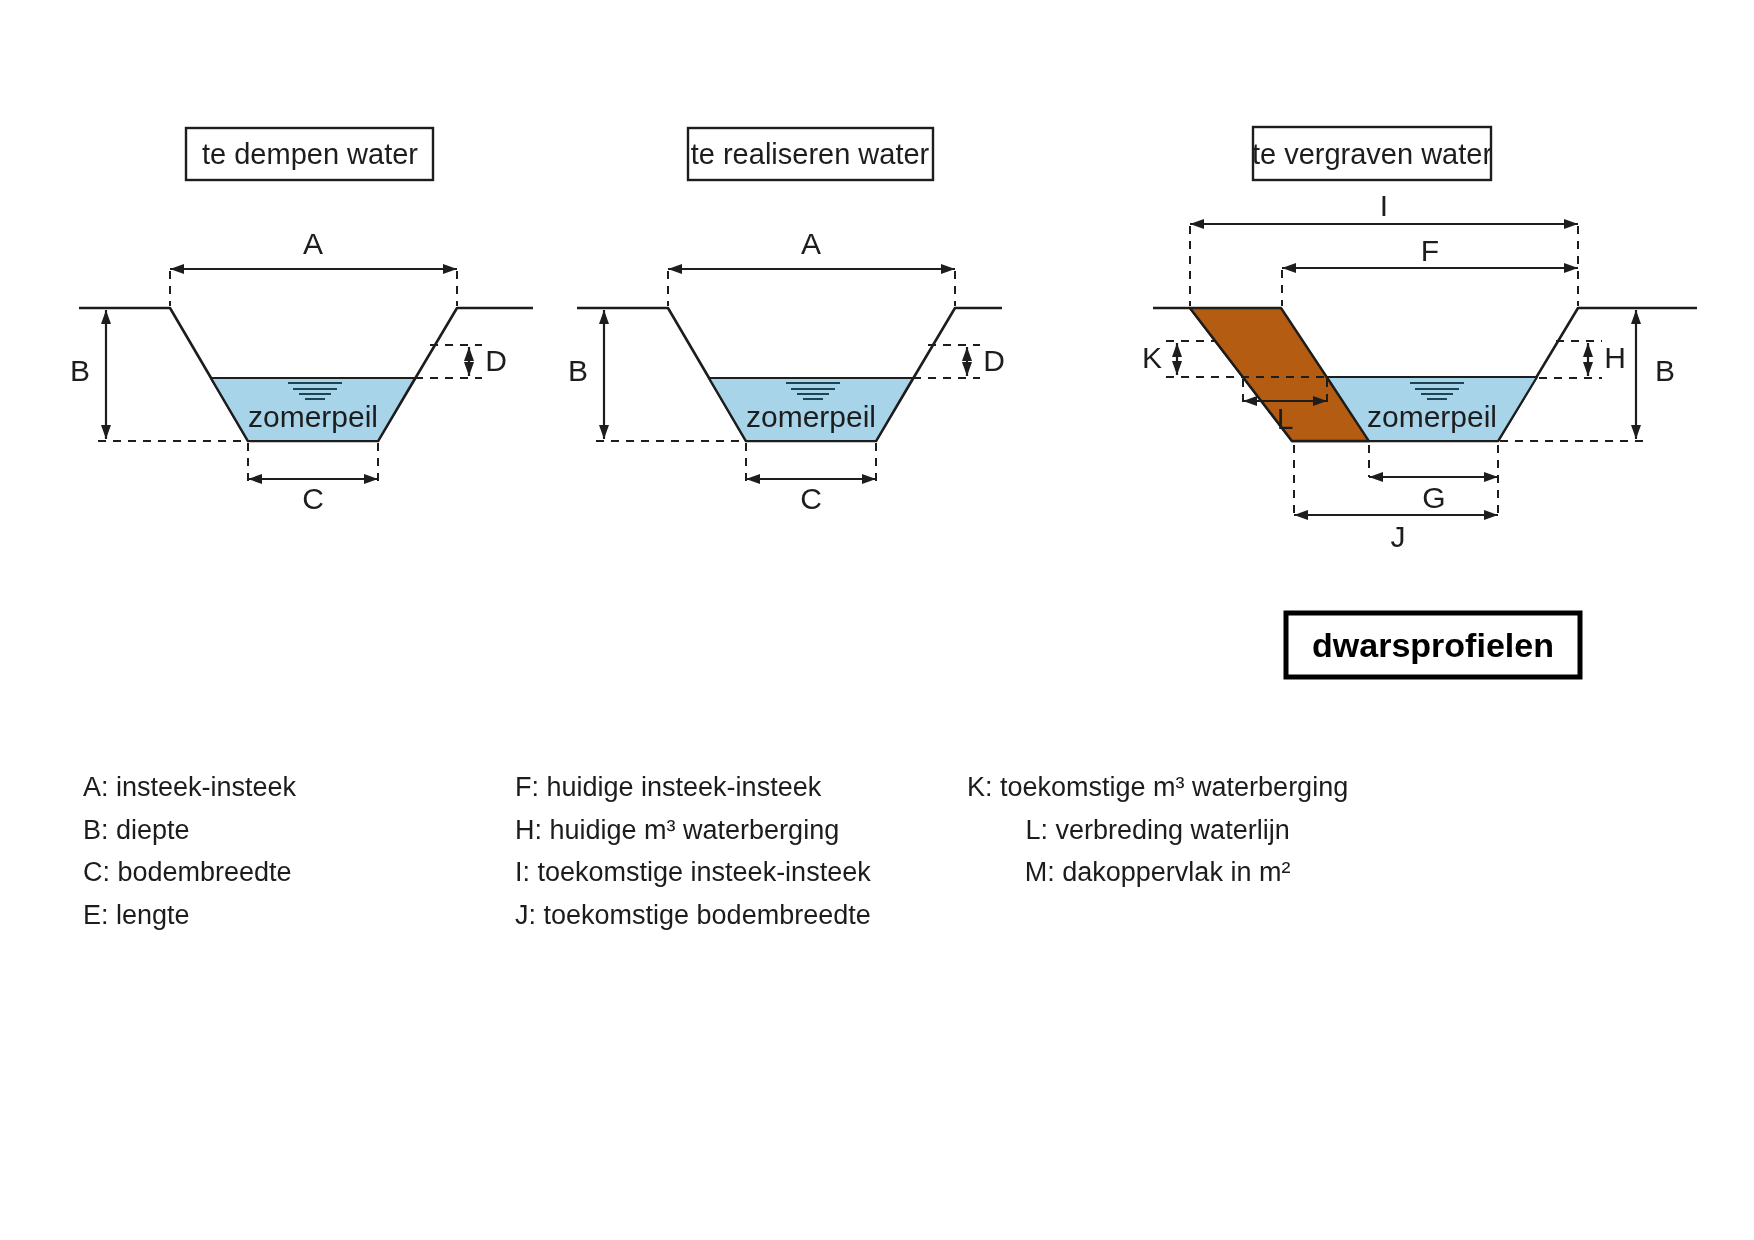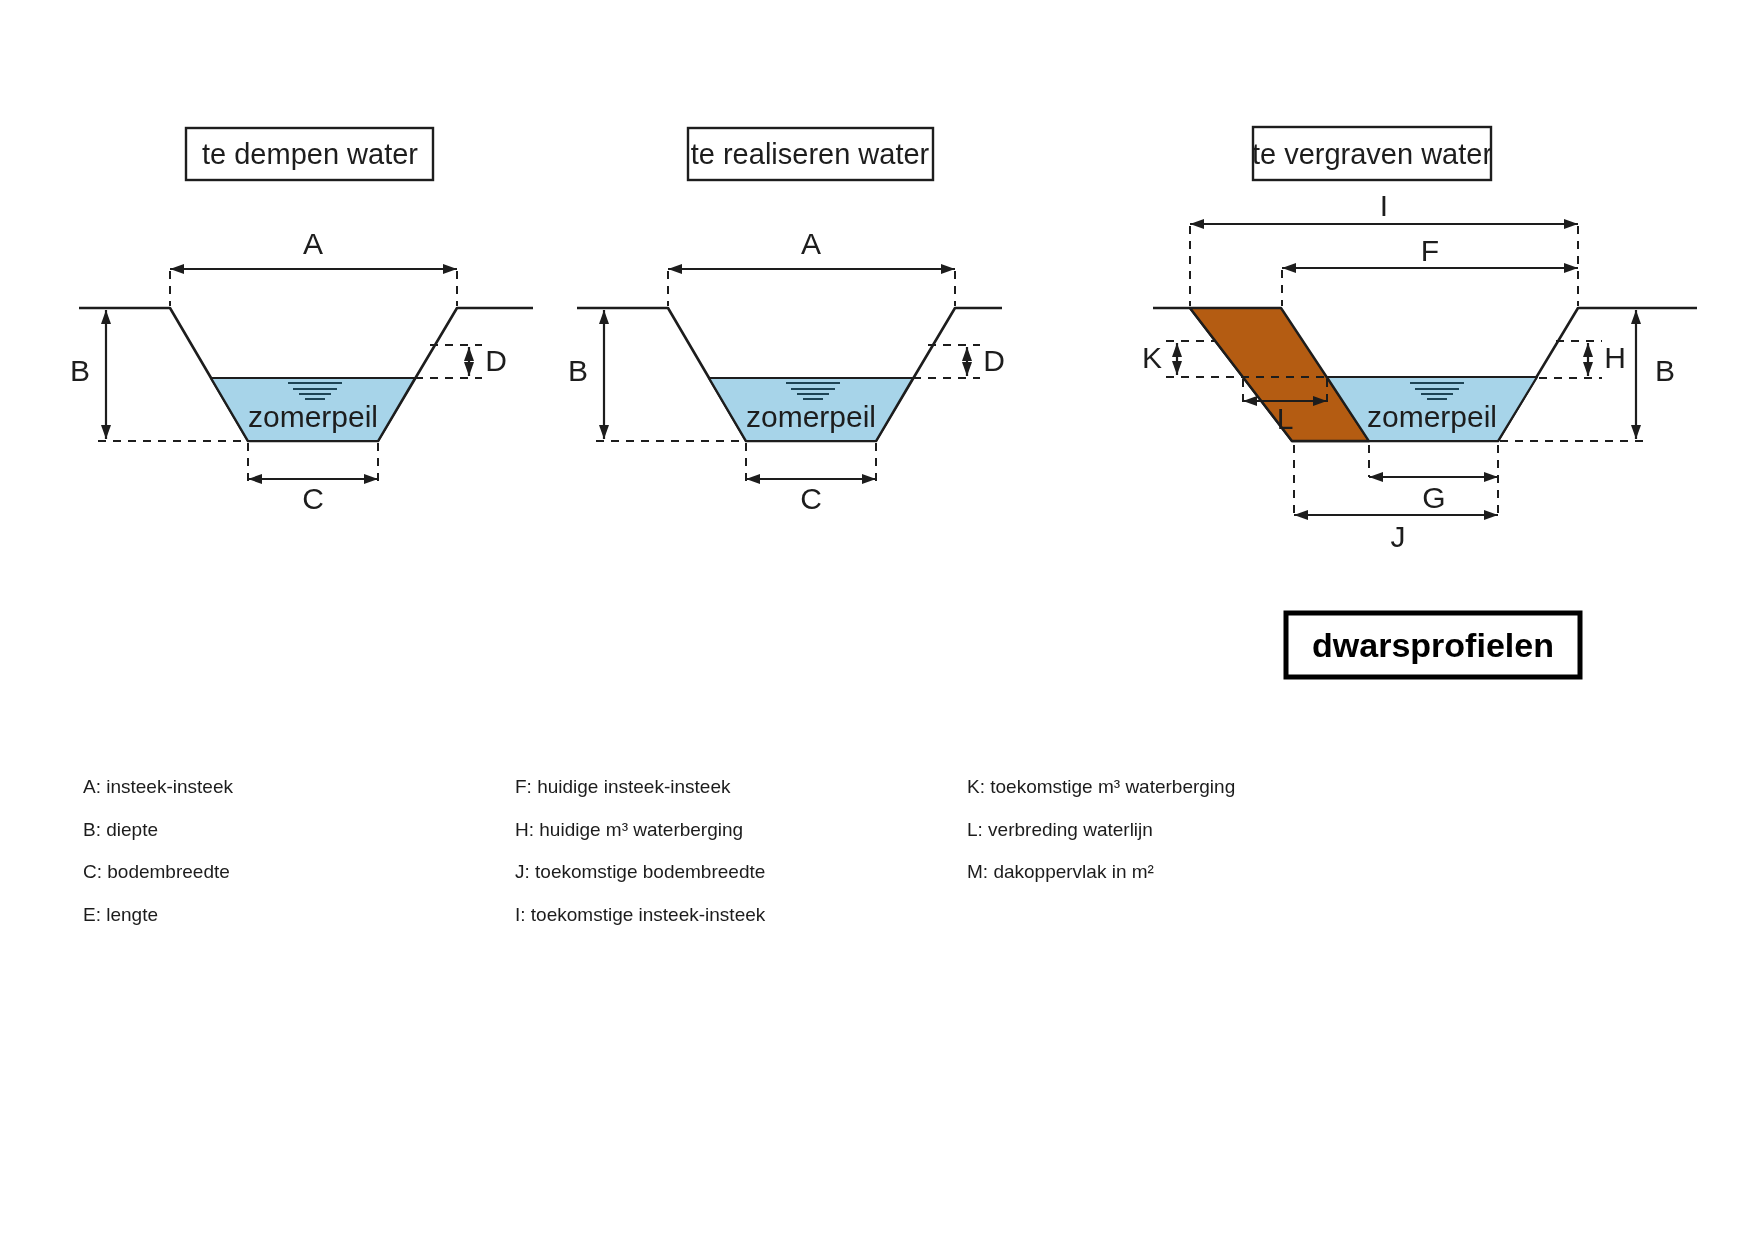--- a/index.html
+++ b/index.html
@@ -12,24 +12,24 @@
   .excav{stroke:#1d1d1d;stroke-width:2.4;stroke-linejoin:round;}
   .dim{stroke:#1d1d1d;stroke-width:2.2;}
   .ext{stroke:#1d1d1d;stroke-width:2;stroke-dasharray:8 7;}
   .ripline{stroke:#1d4455;stroke-width:2;}
   .titlebox{fill:#ffffff;stroke:#1d1d1d;stroke-width:2.4;}
   .captionbox{fill:#ffffff;stroke:#000000;stroke-width:5;}
   .lbl{font-size:30px;fill:#1d1d1d;text-anchor:middle;}
   .title{font-size:29px;fill:#1d1d1d;text-anchor:middle;}
   .caption{font-size:34px;font-weight:bold;fill:#000;text-anchor:middle;}
   
-  .legend-col{position:absolute;top:766px;font-size:19px;line-height:42.5px;color:#1c1c1c;white-space:nowrap;}
+  .legend-col{position:absolute;top:766px;font-size:27px;line-height:42.5px;color:#1c1c1c;white-space:nowrap;}
   .legend-col.c1{left:83px;}
   .legend-col.c2{left:495px;margin-left:20px;}
-  .legend-col.c3{left:967px;}
+  .legend-col.c3{left:967px;text-align:center;}
 </style>
 </head>
 <body>
 
 <div class="canvas">
 
 <svg width="1754" height="1240" viewBox="0 0 1754 1240" xmlns="http://www.w3.org/2000/svg">
   <defs>
     <marker id="ah-e" markerUnits="userSpaceOnUse" markerWidth="16" markerHeight="12" refX="15" refY="6" orient="auto">
       <path d="M1,1 L15,6 L1,11 Z" fill="#1d1d1d"></path>
@@ -167,22 +167,22 @@
 
 <div class="legend-col c1">
   <div>A: insteek-insteek</div>
   <div>B: diepte</div>
   <div>C: bodembreedte</div>
   <div>E: lengte</div>
 </div>
 <div class="legend-col c2">
   <div>F: huidige insteek-insteek</div>
   <div>H: huidige m³ waterberging</div>
+  <div>I: toekomstige insteek-insteek</div>
   <div>J: toekomstige bodembreedte</div>
-  <div>I: toekomstige insteek-insteek</div>
 </div>
 <div class="legend-col c3">
   <div>K: toekomstige m³ waterberging</div>
   <div>L: verbreding waterlijn</div>
   <div>M: dakoppervlak in m²</div>
 </div>
 
 </div>
 
 </body></html>

